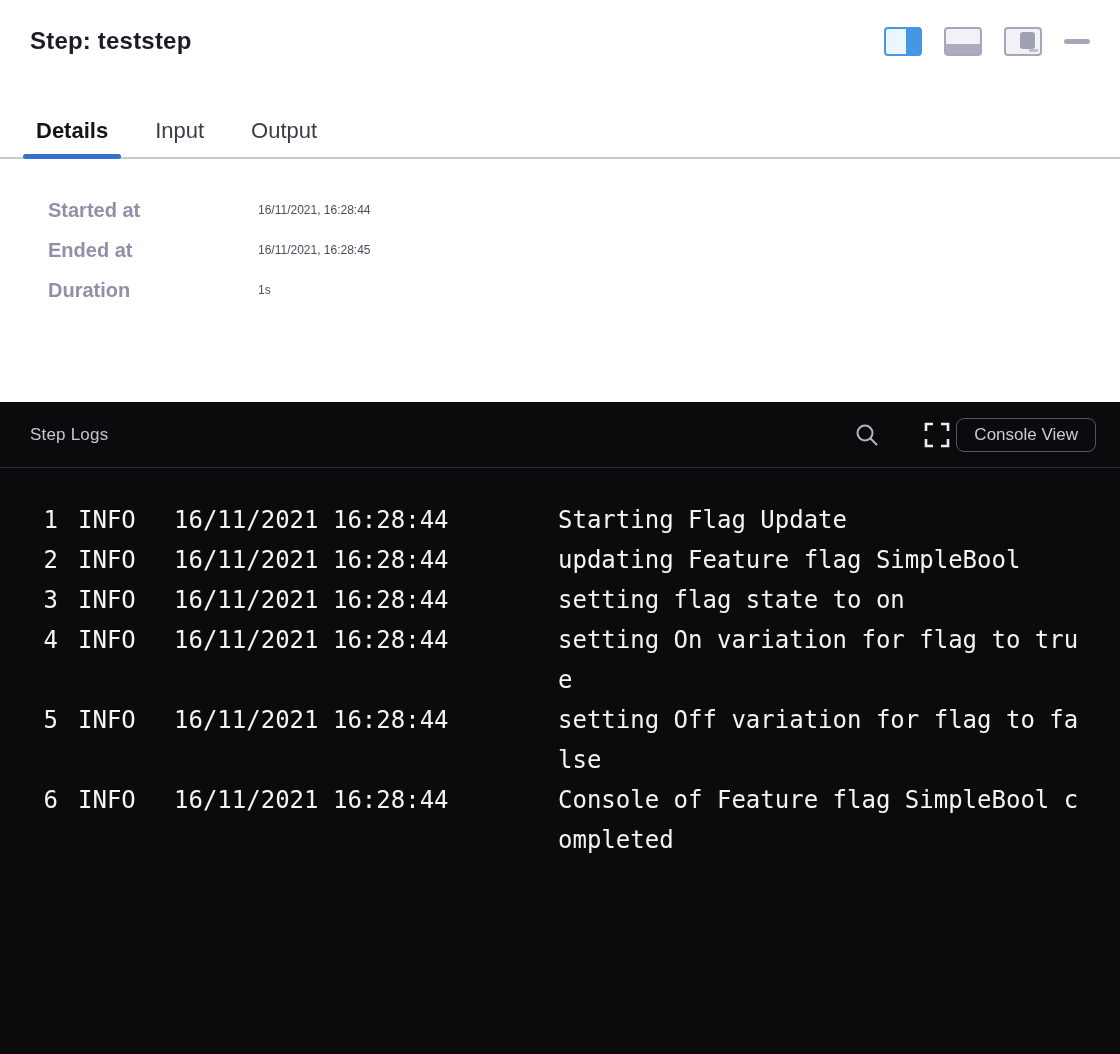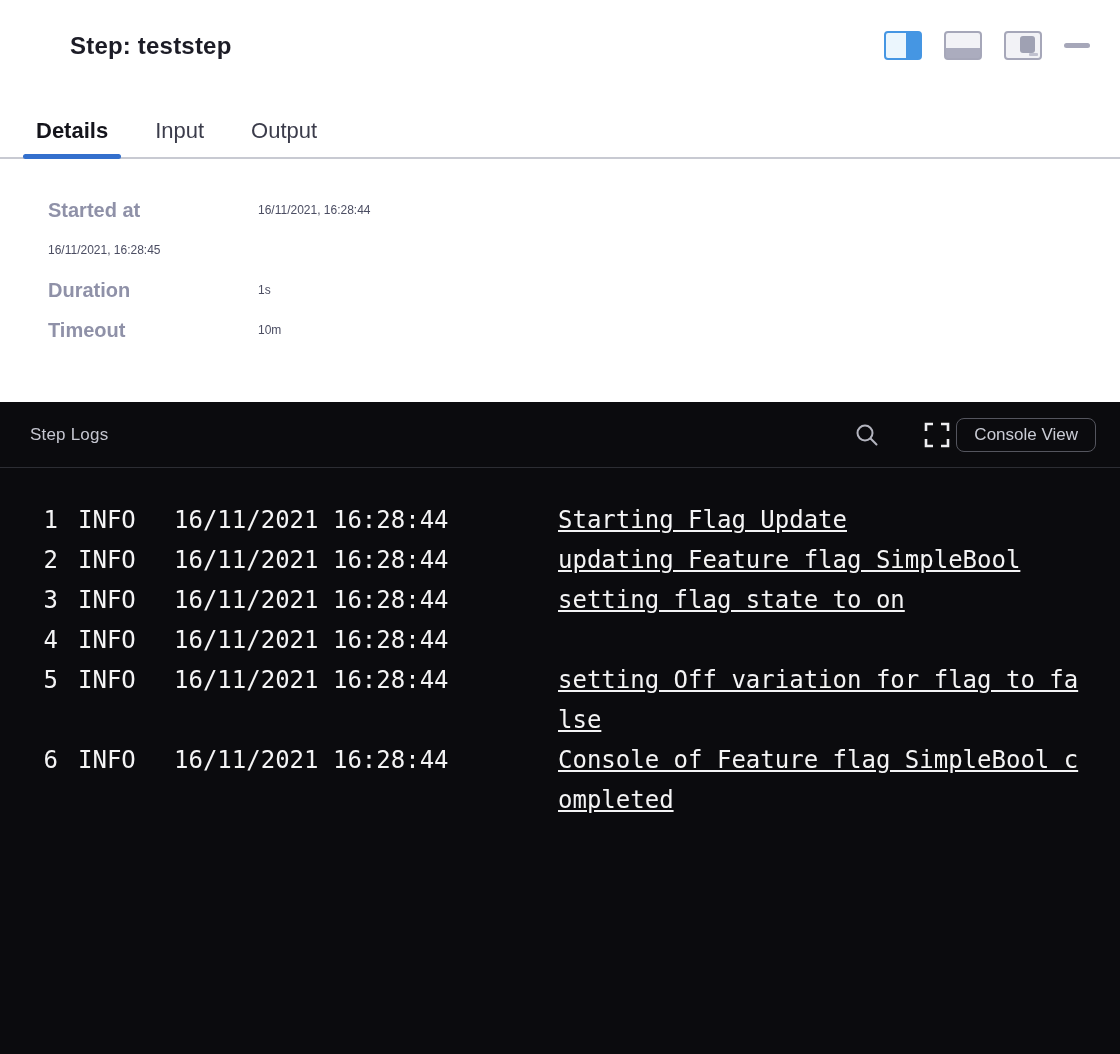--- a/index.html
+++ b/index.html
@@ -6,22 +6,22 @@
   html, body { width: 1120px; height: 1054px; }
   body {
     background: #ffffff;
     font-family: "Liberation Sans", sans-serif;
     overflow: hidden;
   }
   .app { display: flex; flex-direction: column; height: 1054px; }
 
   
   .title-row {
-    display: flex; align-items: flex-end; justify-content: space-between;
-    padding: 22px 30px 0 30px; height: 60px; margin-left: 40px;
+    display: flex; align-items: center; justify-content: space-between;
+    padding: 22px 30px 0 30px; height: 60px;
   }
   .page-title {
     font-size: 24px; font-weight: 700; color: var(--title, #1c1c26);
     letter-spacing: 0.2px;
   }
   .win-controls { display: flex; align-items: center; gap: 22px; padding-top: 1px; }
   .wc-box {
     width: 38px; height: 29px; border-radius: 4px; position: relative;
     border: 2px solid var(--iconGray, #a6a7b9); background: #f2f2f6; cursor: pointer;
   }
@@ -98,21 +98,21 @@
   .log-body {
     flex: 1 1 auto; overflow: hidden;
     padding: 32px 0 0 30px;
     font-family: "DejaVu Sans Mono", monospace;
     font-size: 24px; line-height: 40px; color: #f4f4f5;
   }
   .log-row { display: flex; align-items: flex-start; }
   .log-row .ln  { flex: none; width: 28px; text-align: right; }
   .log-row .lvl { flex: none; width: 58px; margin-left: 20px; }
   .log-row .ts  { flex: none; width: 275px; margin-left: 38px; white-space: nowrap; }
-  .log-row .msg { flex: none; width: 522px; margin-left: 109px; word-break: break-all; text-decoration: underline; }
+  .log-row .msg { flex: none; width: 522px; margin-left: 109px; word-break: break-all; }
 </style>
 </head>
 <body>
 
 <div class="app">
 
   <div class="title-row">
     <div class="page-title">Step: teststep</div>
     <div class="win-controls">
       <div class="wc-box wc-split"></div>
@@ -136,29 +136,26 @@
       <span>Output</span>
     </div>
   </div>
 
   <div class="details-panel">
     <div class="kv-row">
       <div class="kv-label">Started at</div>
       <div class="kv-value">16/11/2021, 16:28:44</div>
     </div>
     <div class="kv-row">
+      <div class="kv-label">Ended at</div>
       <div class="kv-value">16/11/2021, 16:28:45</div>
     </div>
     <div class="kv-row">
       <div class="kv-label">Duration</div>
       <div class="kv-value">1s</div>
-    </div>
-    <div class="kv-row">
-      <div class="kv-label">Timeout</div>
-      <div class="kv-value">10m</div>
     </div>
   </div>
 
   <div class="logs-panel">
     <div class="logs-header">
       <div class="logs-title">Step Logs</div>
       <div class="spacer"></div>
       <button class="icon-btn">
         <svg class="search-svg" width="26" height="26" viewBox="0 0 26 26" fill="none" stroke-width="2" stroke-linecap="round">
           <circle cx="11" cy="11" r="7.5"></circle>
@@ -193,20 +190,21 @@
       <div class="log-row">
         <span class="ln">3</span>
         <span class="lvl">INFO</span>
         <span class="ts">16/11/2021 16:28:44</span>
         <span class="msg">setting flag state to on</span>
       </div>
       <div class="log-row">
         <span class="ln">4</span>
         <span class="lvl">INFO</span>
         <span class="ts">16/11/2021 16:28:44</span>
+        <span class="msg">setting On variation for flag to true</span>
       </div>
       <div class="log-row">
         <span class="ln">5</span>
         <span class="lvl">INFO</span>
         <span class="ts">16/11/2021 16:28:44</span>
         <span class="msg">setting Off variation for flag to false</span>
       </div>
       <div class="log-row">
         <span class="ln">6</span>
         <span class="lvl">INFO</span>

